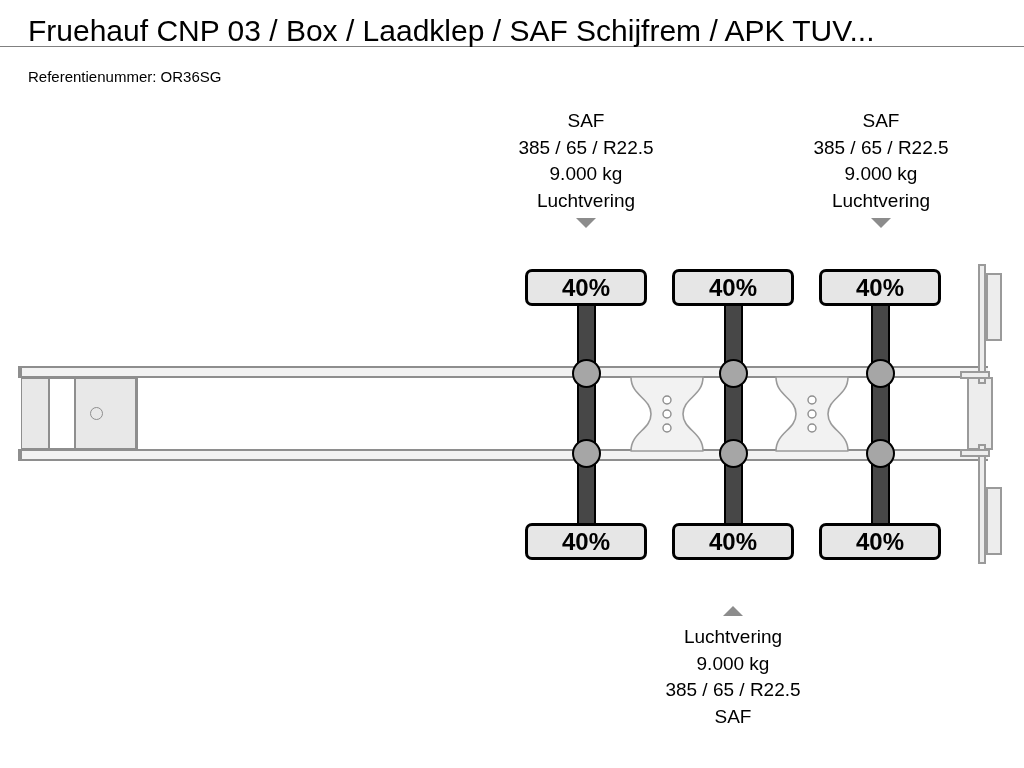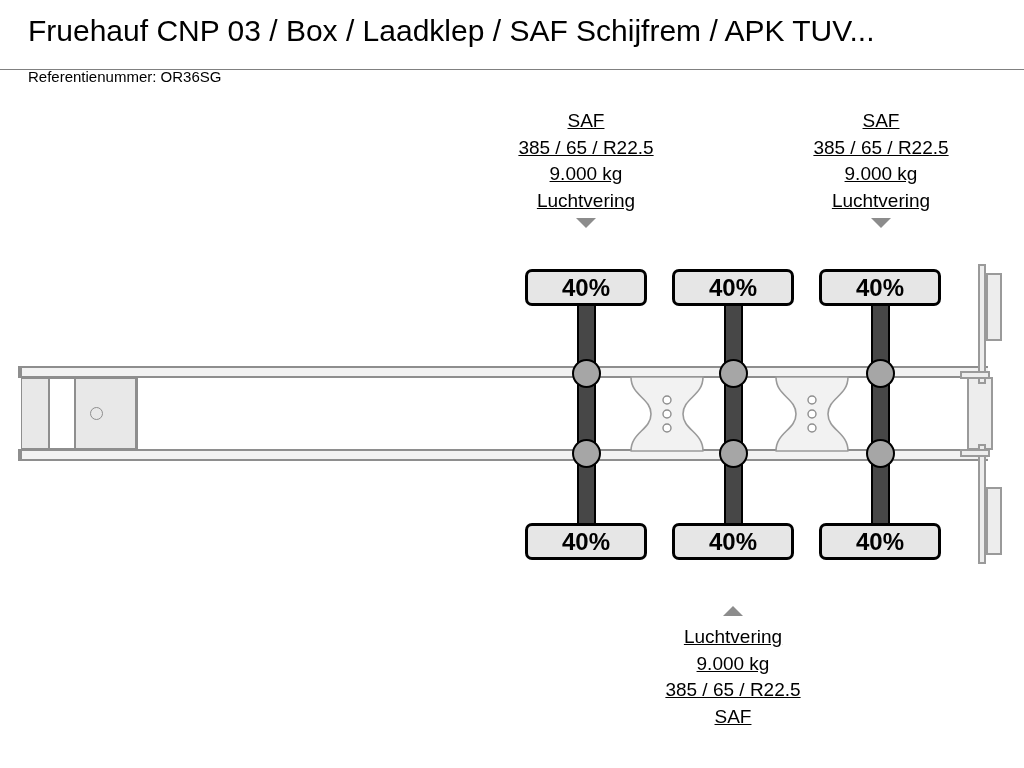--- a/index.html
+++ b/index.html
@@ -14,21 +14,21 @@
     color: #000000;
     overflow: hidden;
     position: relative;
   }
 
   
   #header {
     position: absolute;
     left: 0; top: 0;
     width: 1024px;
-    height: 70px;
+    height: 47px;
     box-sizing: border-box;
     border-bottom: 1px solid #808080;
   }
   #page-title {
     position: absolute;
     left: 28px;
     top: 14px;
     font-size: 30px;
     font-weight: 400;
     line-height: 34px;
@@ -54,21 +54,20 @@
   }
 
   
   .axle-spec {
     position: absolute;
     text-align: center;
     font-size: 19px;
     line-height: 26.5px;
     color: #000;
     white-space: nowrap;
-    text-decoration: underline;
   }
   .axle-spec .line { display: block; }
 
   .tri {
     position: absolute;
     width: 0; height: 0;
     border-left: 10px solid transparent;
     border-right: 10px solid transparent;
   }
   .tri-down {

